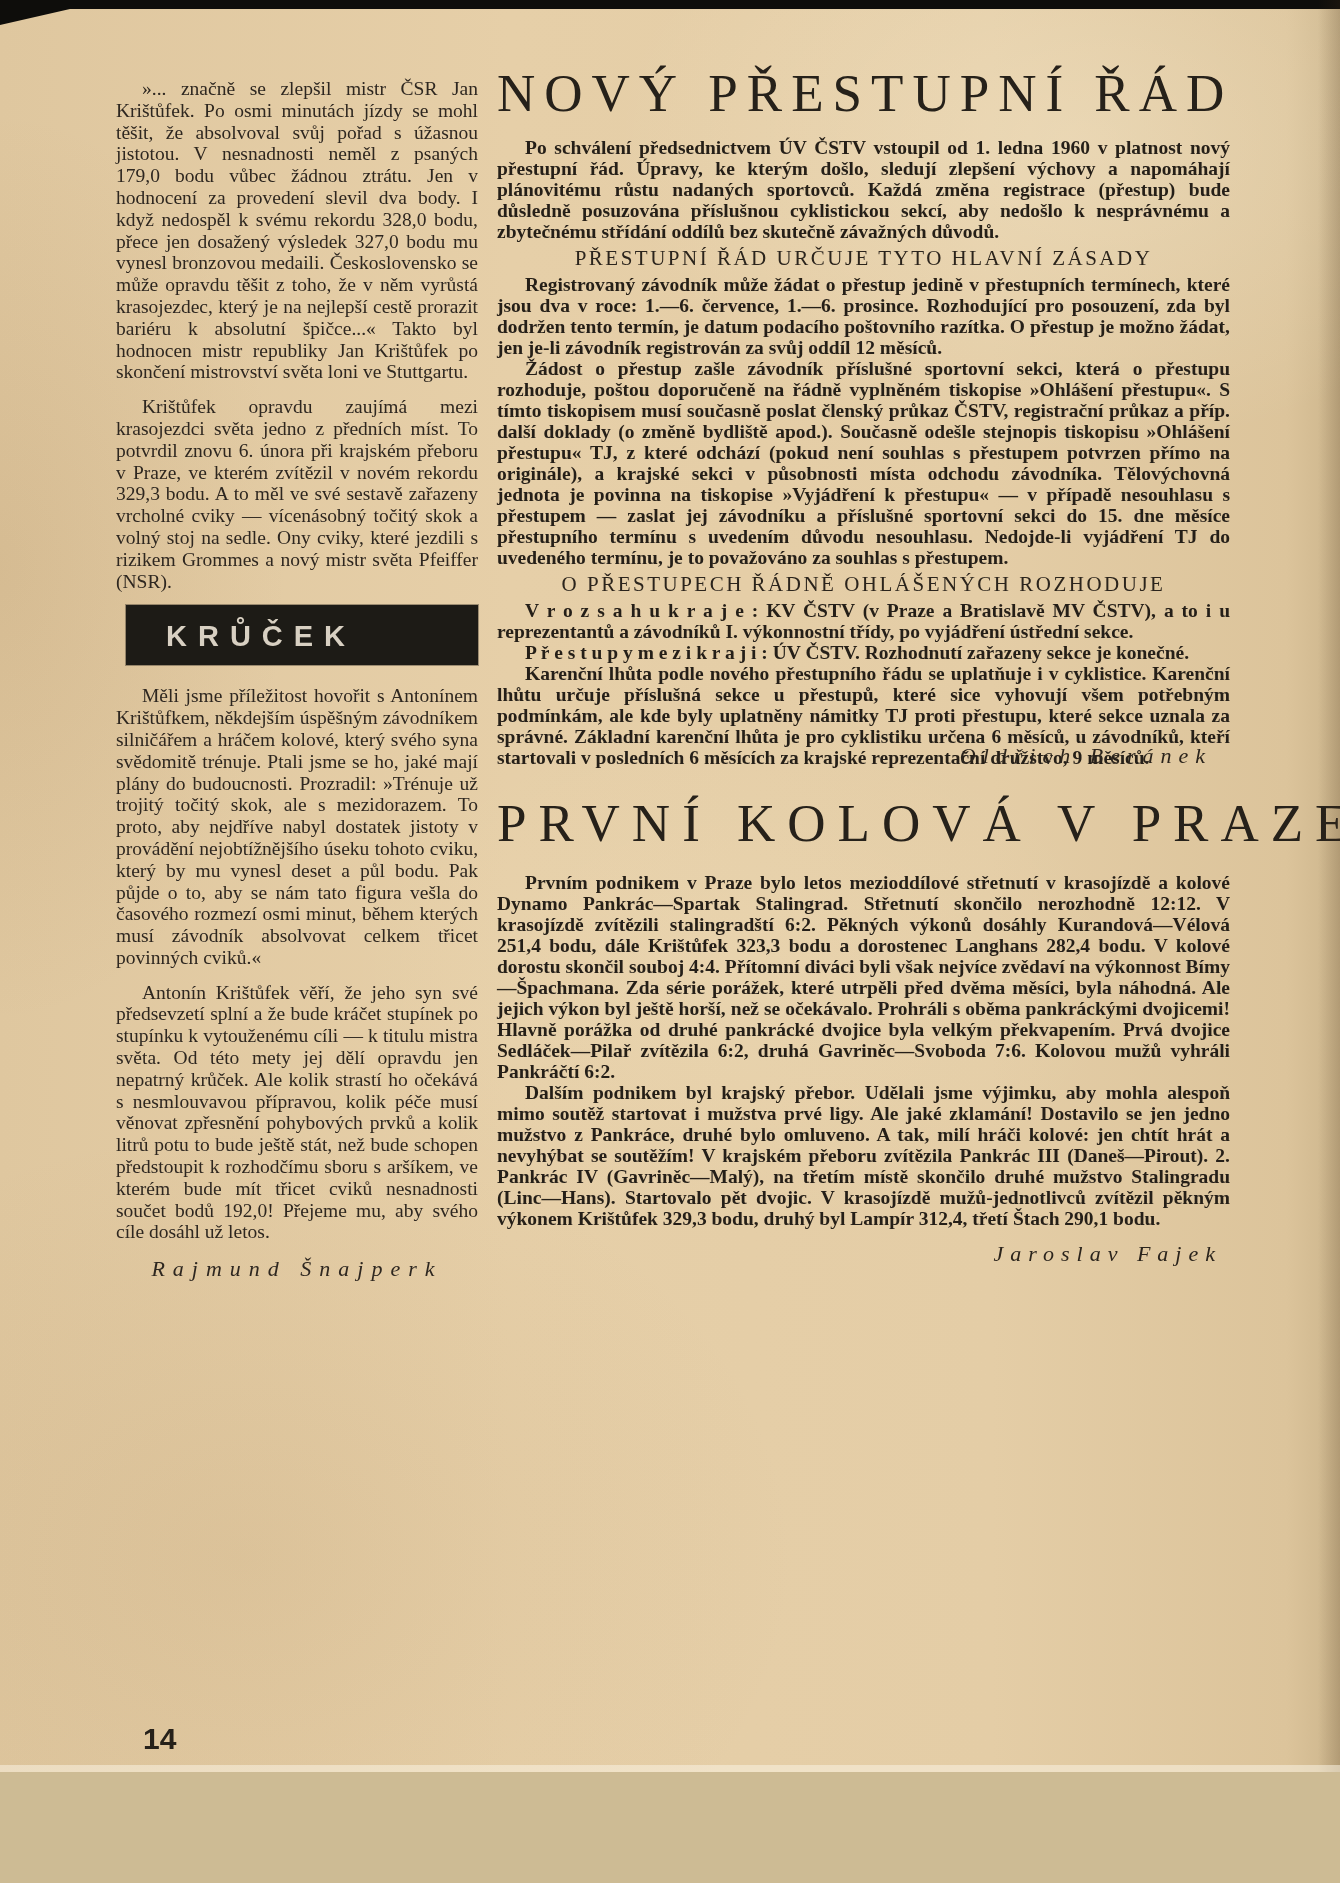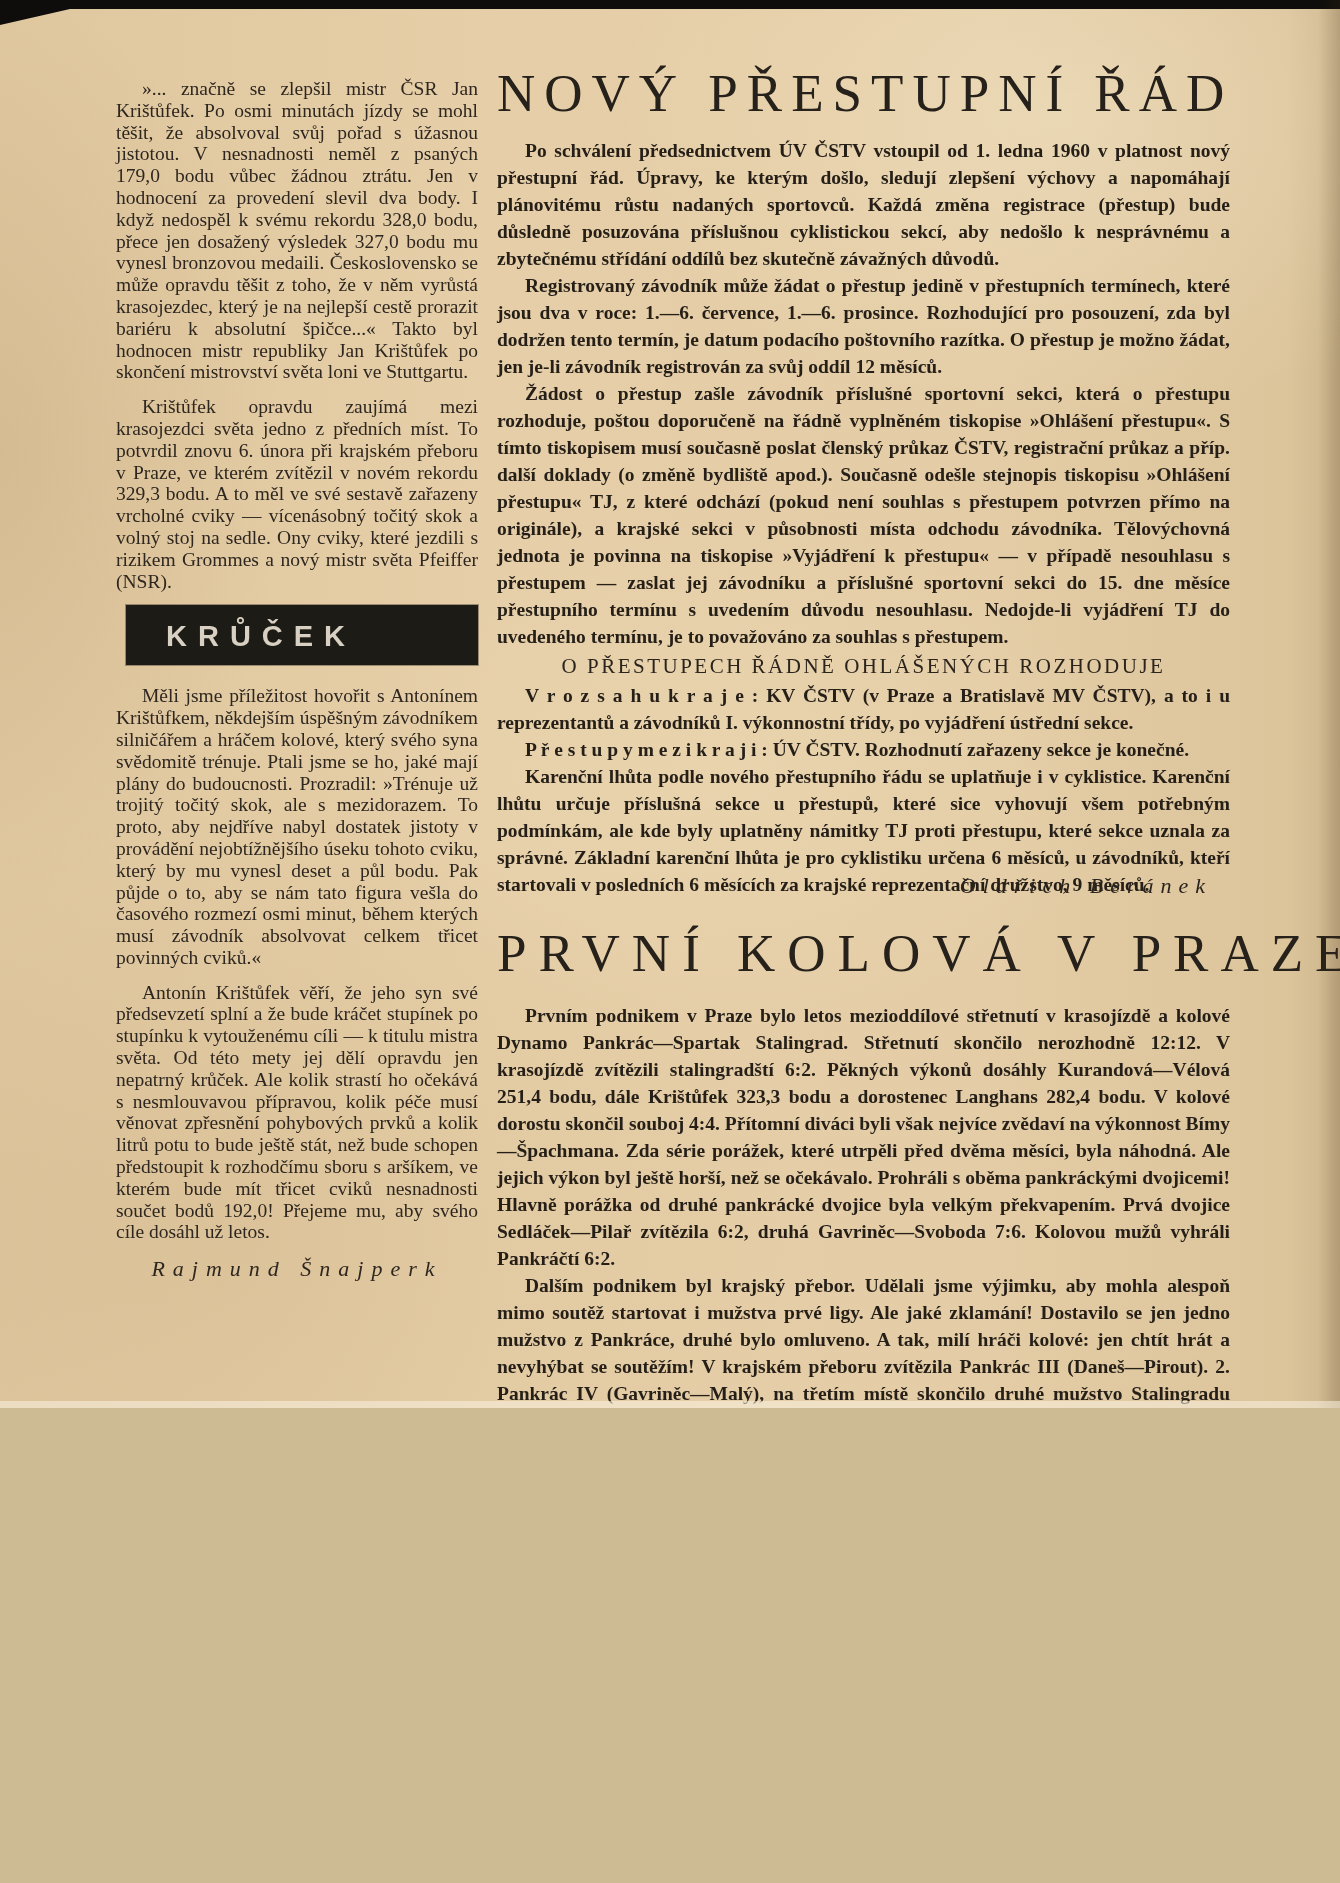--- a/index.html
+++ b/index.html
@@ -2,21 +2,21 @@
 <html lang="cs"><head>
 <meta charset="utf-8">
 <style>
   html,body{margin:0;padding:0;}
   body{
     width:1340px;height:1883px;
     font-family:"Liberation Serif","DejaVu Serif",serif;
     background:#cdbb94;
   }
   .page{
-    position:relative;width:1340px;height:1408px;overflow:hidden;
+    position:relative;width:1340px;height:1772px;overflow:hidden;
     color:#2b241c;
     background:
       radial-gradient(ellipse 900px 700px at 18% 88%, rgba(158,118,66,0.10), transparent 62%),
       radial-gradient(ellipse 760px 520px at 80% 8%, rgba(255,247,224,0.28), transparent 60%),
       radial-gradient(ellipse 480px 760px at 0% 32%, rgba(150,110,60,0.13), transparent 60%),
       radial-gradient(ellipse 600px 400px at 55% 55%, rgba(255,244,214,0.14), transparent 65%),
       linear-gradient(90deg,#dfc79f 0%,#e6cfa8 38%,#e4cda6 74%,#dcc49b 96%,#ccb58c 100%);
   }
   
   .scan-top{position:absolute;top:0;left:0;right:0;height:9px;background:#0e0d0b;}
@@ -54,21 +54,21 @@
 
   
   .headline{
     margin:0 7px 15px 0;text-align:center;font-weight:normal;
     font-size:53px;line-height:58px;letter-spacing:9px;
     white-space:nowrap;color:#26211a;
   }
   .headline2{margin:26px 0 20px 0;letter-spacing:12px;}
   .col-right p{
     margin:0;font-weight:bold;
-    font-size:19.5px;line-height:27px;
+    font-size:19.5px;line-height:21px;
     text-align:justify;text-indent:28px;color:#251f18;
   }
   .subhead{
     margin:4px 0 3px 0;text-align:center;font-weight:normal;
     font-size:21px;letter-spacing:2.5px;white-space:nowrap;color:#2b241c;
   }
   .sig-wrap{position:relative;}
   .sig-inline{
     position:absolute;right:18px;bottom:-1px;
     font-style:italic;font-weight:normal;font-size:22px;
@@ -100,20 +100,21 @@
     <p>Antonín Krištůfek věří, že jeho syn své předsevzetí splní a že bude kráčet stupínek po stupínku k vytouženému cíli — k titulu mistra světa. Od této mety jej dělí opravdu jen nepatrný krůček. Ale kolik strastí ho očekává s nesmlouvavou přípravou, kolik péče musí věnovat zpřesnění pohybových prvků a kolik litrů potu to bude ještě stát, než bude schopen předstoupit k rozhodčímu sboru s aršíkem, ve kterém bude mít třicet cviků nesnadnosti součet bodů 192,0! Přejeme mu, aby svého cíle dosáhl už letos.</p>
 
     <div class="sig-left">Rajmund Šnajperk</div>
   </div>
 
   <div class="col-right">
 
     <h1 class="headline">NOVÝ PŘESTUPNÍ ŘÁD</h1>
 
     <p>Po schválení předsednictvem ÚV ČSTV vstoupil od 1. ledna 1960 v platnost nový přestupní řád. Úpravy, ke kterým došlo, sledují zlepšení výchovy a napomáhají plánovitému růstu nadaných sportovců. Každá změna registrace (přestup) bude důsledně posuzována příslušnou cyklistickou sekcí, aby nedošlo k nesprávnému a zbytečnému střídání oddílů bez skutečně závažných důvodů.</p>
+    <div class="subhead">PŘESTUPNÍ ŘÁD URČUJE TYTO HLAVNÍ ZÁSADY</div>
     <p>Registrovaný závodník může žádat o přestup jedině v přestupních termínech, které jsou dva v roce: 1.—6. července, 1.—6. prosince. Rozhodující pro posouzení, zda byl dodržen tento termín, je datum podacího poštovního razítka. O přestup je možno žádat, jen je-li závodník registrován za svůj oddíl 12 měsíců.</p>
     <p>Žádost o přestup zašle závodník příslušné sportovní sekci, která o přestupu rozhoduje, poštou doporučeně na řádně vyplněném tiskopise »Ohlášení přestupu«. S tímto tiskopisem musí současně poslat členský průkaz ČSTV, registrační průkaz a příp. další doklady (o změně bydliště apod.). Současně odešle stejnopis tiskopisu »Ohlášení přestupu« TJ, z které odchází (pokud není souhlas s přestupem potvrzen přímo na originále), a krajské sekci v působnosti místa odchodu závodníka. Tělovýchovná jednota je povinna na tiskopise »Vyjádření k přestupu« — v případě nesouhlasu s přestupem — zaslat jej závodníku a příslušné sportovní sekci do 15. dne měsíce přestupního termínu s uvedením důvodu nesouhlasu. Nedojde-li vyjádření TJ do uvedeného termínu, je to považováno za souhlas s přestupem.</p>
     <div class="subhead">O PŘESTUPECH ŘÁDNĚ OHLÁŠENÝCH ROZHODUJE</div>
     <p>V r o z s a h u  k r a j e :  KV ČSTV (v Praze a Bratislavě MV ČSTV), a to i u reprezentantů a závodníků I. výkonnostní třídy, po vyjádření ústřední sekce.</p>
     <p>P ř e s t u p y  m e z i  k r a j i :  ÚV ČSTV. Rozhodnutí zařazeny sekce je konečné.</p>
 
     <div class="sig-wrap">
       <p>Karenční lhůta podle nového přestupního řádu se uplatňuje i v cyklistice. Karenční lhůtu určuje příslušná sekce u přestupů, které sice vyhovují všem potřebným podmínkám, ale kde byly uplatněny námitky TJ proti přestupu, které sekce uznala za správné. Základní karenční lhůta je pro cyklistiku určena 6 měsíců, u závodníků, kteří startovali v posledních 6 měsících za krajské reprezentační družstvo, 9 měsíců.</p>
       <span class="sig-inline">Oldřich Beránek</span>
     </div>

